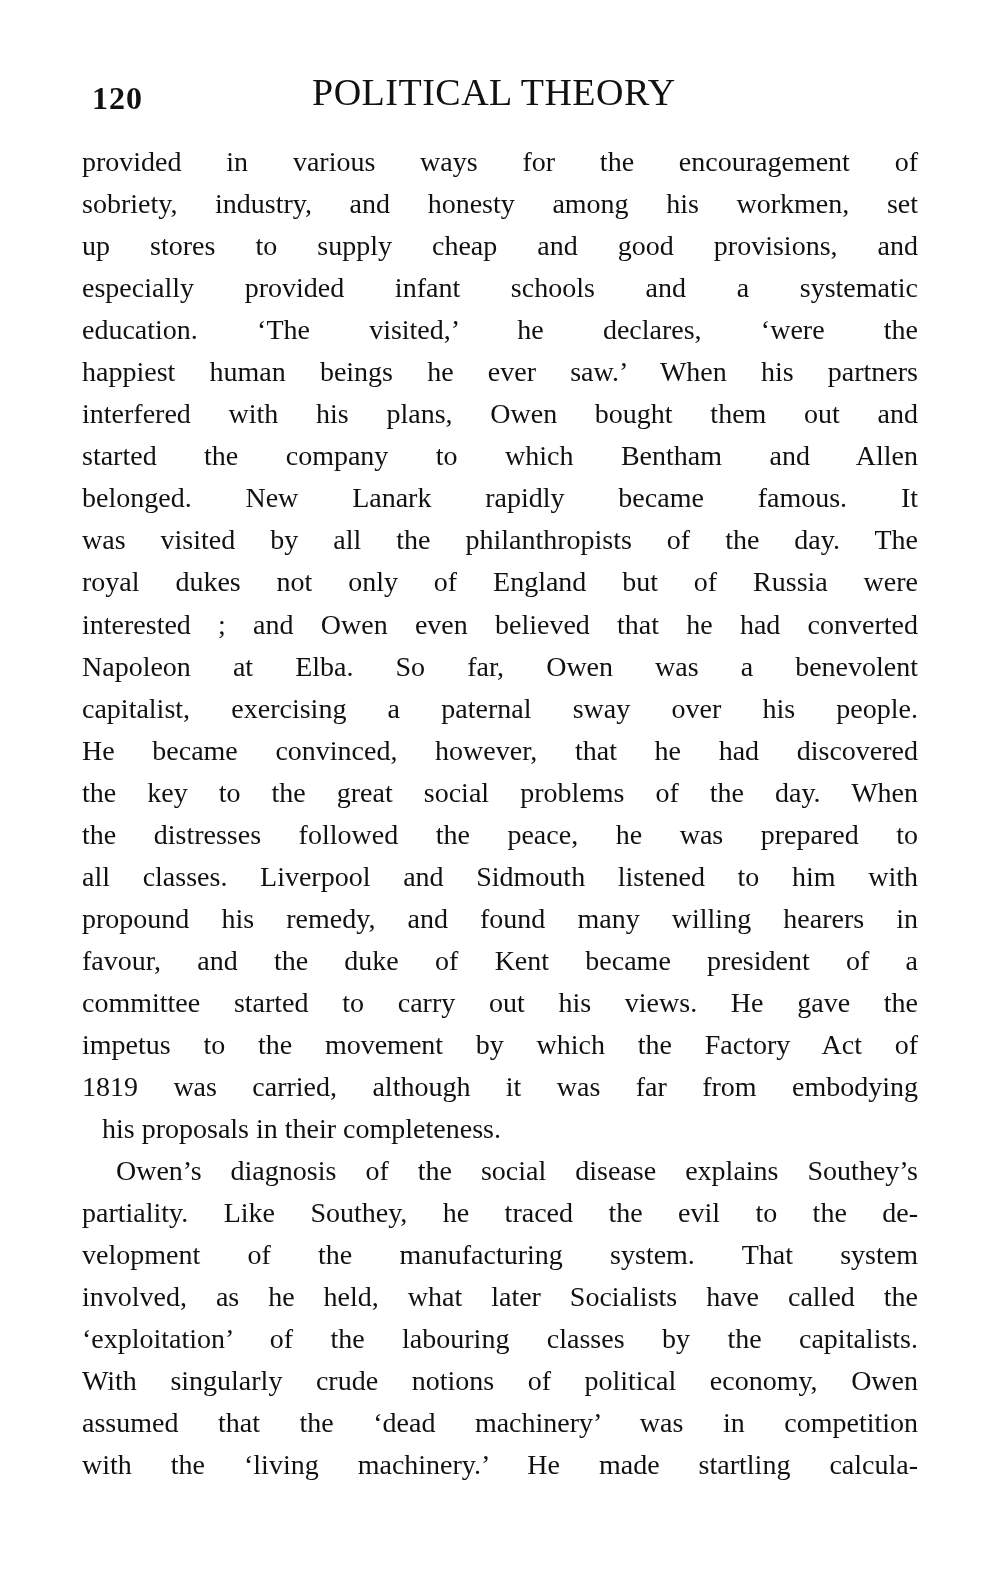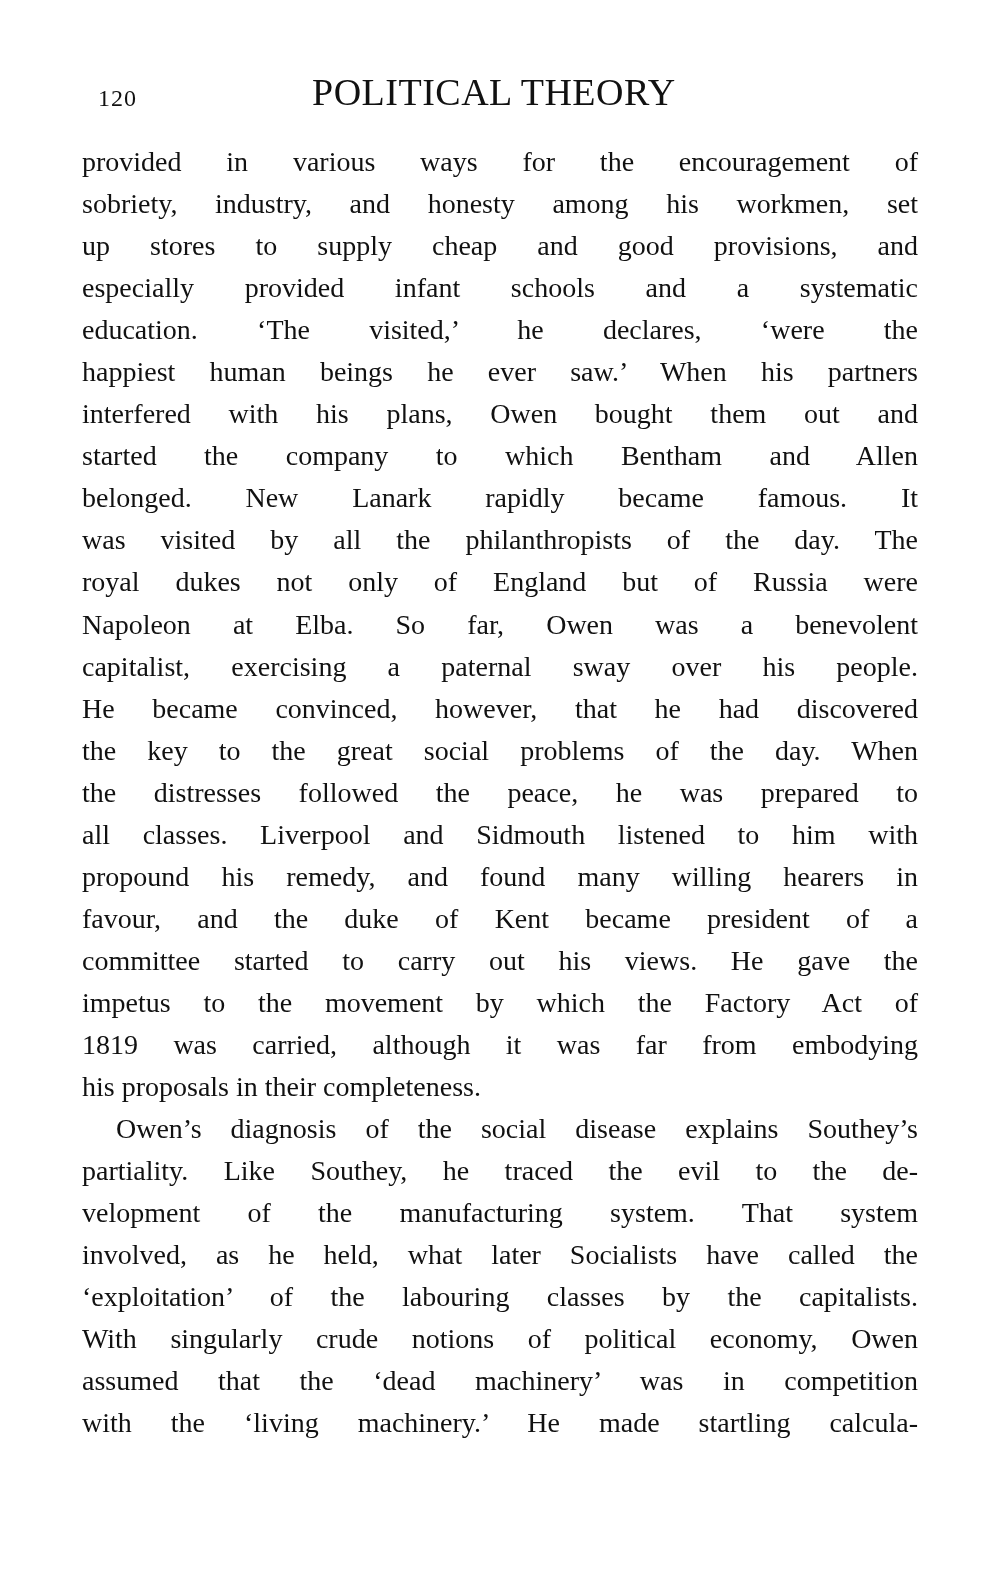--- a/index.html
+++ b/index.html
@@ -24,25 +24,26 @@
     }
     .running-head {
       position: absolute;
       top: 70px;
       left: 86px;
       width: 832px;
       height: 44px;
     }
     .page-number {
       position: absolute;
-      left: 12px;
+      left: 6px;
       top: 12px;
-      font-size: 24px;
+      font-size: 32px;
       letter-spacing: 1px;
       line-height: 32px;
+      font-weight: bold;
     }
     .running-title {
       position: absolute;
       left: 226px;
       top: 0px;
       font-size: 38px;
       letter-spacing: 0.5px;
       line-height: 44px;
     }
     .body-text {
@@ -56,20 +57,21 @@
       height: 42.05px;
       line-height: 42px;
       font-size: 28px;
       white-space: nowrap;
       text-align: justify;
       text-align-last: justify;
       overflow: visible;
     }
     .line.last {
       text-align-last: left;
+      margin-left: 20px;
     }
     .line.indent {
       padding-left: 34px;
     }
   </style>
 </head>
 <body>
 
 <div class="page">
 
@@ -85,20 +87,21 @@
       <span class="line">sobriety, industry, and honesty among his workmen, set</span>
       <span class="line">up stores to supply cheap and good provisions, and</span>
       <span class="line">especially provided infant schools and a systematic</span>
       <span class="line">education.  ‘The visited,’ he declares, ‘were the</span>
       <span class="line">happiest human beings he ever saw.’  When his partners</span>
       <span class="line">interfered with his plans, Owen bought them out and</span>
       <span class="line">started the company to which Bentham and Allen</span>
       <span class="line">belonged.  New Lanark rapidly became famous.  It</span>
       <span class="line">was visited by all the philanthropists of the day.  The</span>
       <span class="line">royal dukes not only of England but of Russia were</span>
+      <span class="line">interested ; and Owen even believed that he had converted</span>
       <span class="line">Napoleon at Elba.  So far, Owen was a benevolent</span>
       <span class="line">capitalist, exercising a paternal sway over his people.</span>
       <span class="line">He became convinced, however, that he had discovered</span>
       <span class="line">the key to the great social problems of the day.  When</span>
       <span class="line">the distresses followed the peace, he was prepared to</span>
       <span class="line">all classes.  Liverpool and Sidmouth listened to him with</span>
       <span class="line">propound his remedy, and found many willing hearers in</span>
       <span class="line">favour, and the duke of Kent became president of a</span>
       <span class="line">committee started to carry out his views.  He gave the</span>
       <span class="line">impetus to the movement by which the Factory Act of</span>

